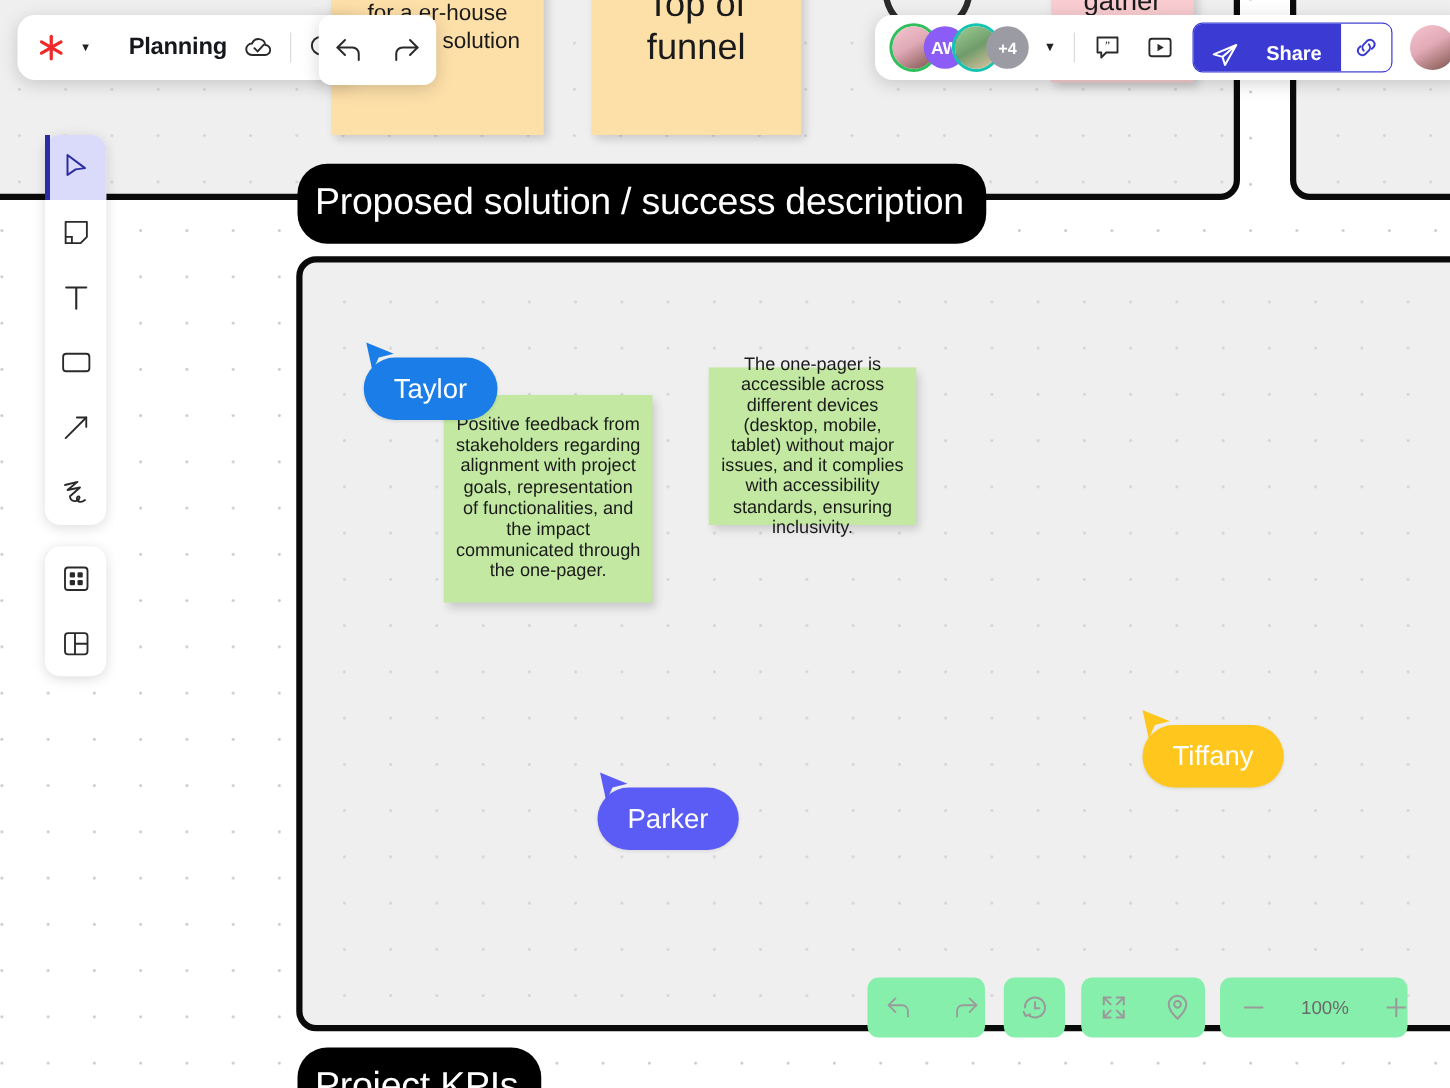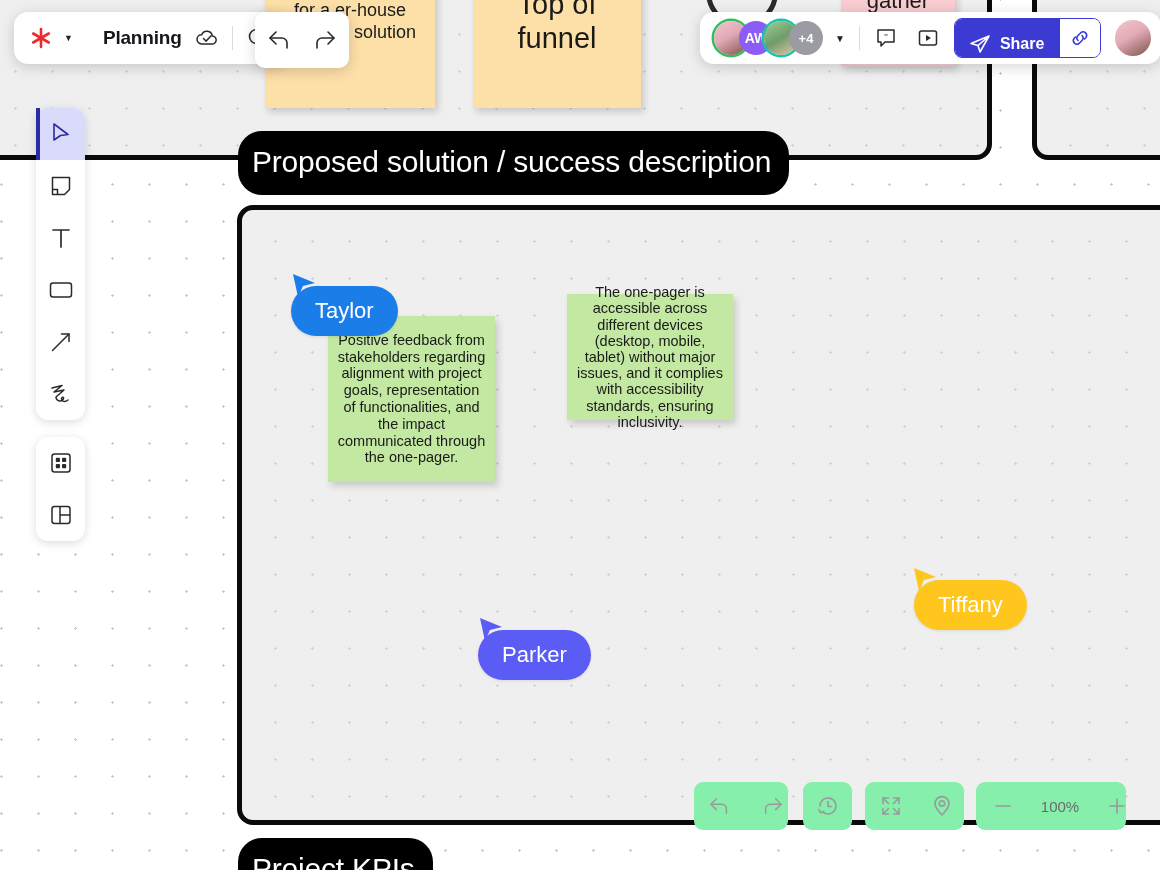--- a/index.html
+++ b/index.html
@@ -110,21 +110,21 @@
   .avatar.ring-green { box-shadow: 0 0 0 2.5px #2fbf5c; }
   .avatar.ring-teal  { box-shadow: 0 0 0 2.5px #14c4b0; }
   .avatar.photo-a { background: linear-gradient(150deg,#f3c6cf 0%,#e0a9b6 45%,#7a5148 100%); }
   .avatar.photo-b { background: linear-gradient(150deg,#9fcf94 0%,#6f9c6a 50%,#e9c6a8 100%); }
   .avatar.initials { background: #8b5cf6; }
   .avatar.overflow { background: #9b9ba3; font-size: 13px; }
   #collabbar .caret { font-size: 10px; color: #222; margin: 0 4px 0 2px; cursor: pointer; }
   .sq-icon { width: 32px; height: 28px; display:flex; align-items:center; justify-content:center; cursor:pointer; }
   #share-group { display: flex; align-items: stretch; border-radius: 8px; overflow: hidden; border: 1px solid #3b3bd4; height: 40px; }
   #share-btn {
-    background: #3b3bd4; color: #fff; display: flex; align-items: center; gap: 9px;
+    background: #3b3bd4; color: #fff; display: flex; align-items: center; gap: 22px;
     padding: 12px 16px 0 14px; font-size: 16px; font-weight: bold; cursor: pointer;
   }
   #link-btn { background: #ffffff; display: flex; align-items: center; justify-content: center; width: 40px; cursor: pointer; }
   #me-avatar { width: 36px; height: 36px; border-radius: 50%;
     background: linear-gradient(150deg,#f3c6cf 0%,#e3aab6 45%,#7a5148 100%); margin-left: 4px; cursor: pointer; }
 
   
   .rail {
     position: absolute; left: 36px;
     background: #ffffff; border-radius: 12px;
@@ -183,21 +183,21 @@
   <div style="position:absolute; left:706px; top:-44px; width:72px; height:72px; border:5px solid #2a2a2a; border-radius:50%;"></div>
 
   <div class="frame-title" style="left:238px; top:131px;">
     <span>Proposed solution / success description</span>
   </div>
 
   <div class="frame" style="left:237px; top:205px; width:970px; height:620px;">
     <div class="frame-dots"></div>
   </div>
 
-  <div class="sticky sticky-green" style="left:328px; top:316px; width:167px; height:166px; font-size:14.5px; line-height:16.8px;">
+  <div class="sticky sticky-green" style="left:355px; top:316px; width:167px; height:166px; font-size:14.5px; line-height:16.8px;">
     <span>Positive feedback from stakeholders regarding alignment with project goals, representation of functionalities, and the impact communicated through the one-pager.</span>
   </div>
 
   <div class="sticky sticky-green" style="left:567px; top:294px; width:166px; height:126px; font-size:14.5px; line-height:16.2px;">
     <span>The one-pager is accessible across different devices (desktop, mobile, tablet) without major issues, and it complies with accessibility standards, ensuring inclusivity.</span>
   </div>
 
 
   <div class="cursor-wrap" style="left:291px; top:272px;">
     <svg class="cursor-arrow" width="26" height="30" viewBox="0 0 26 30">

